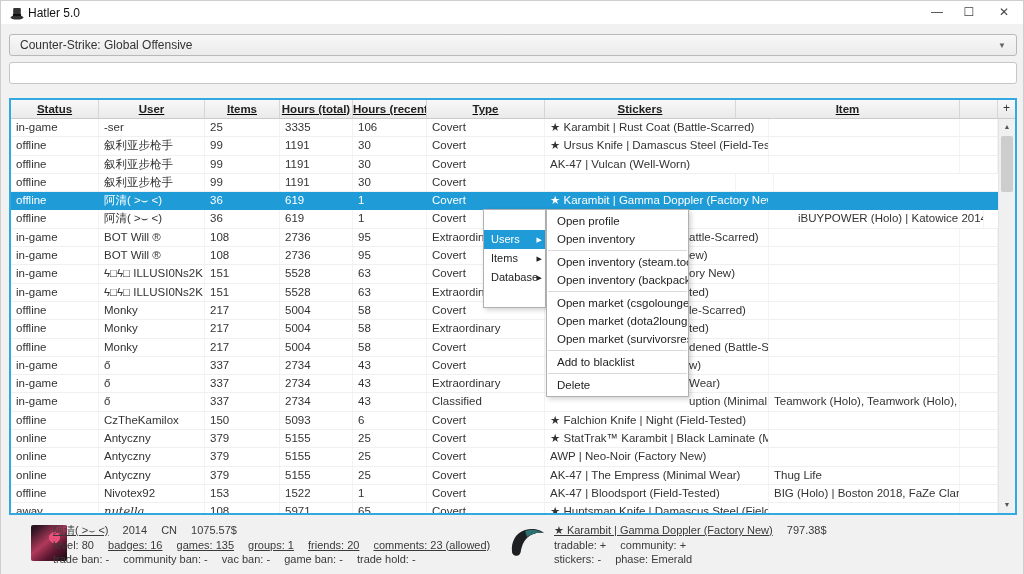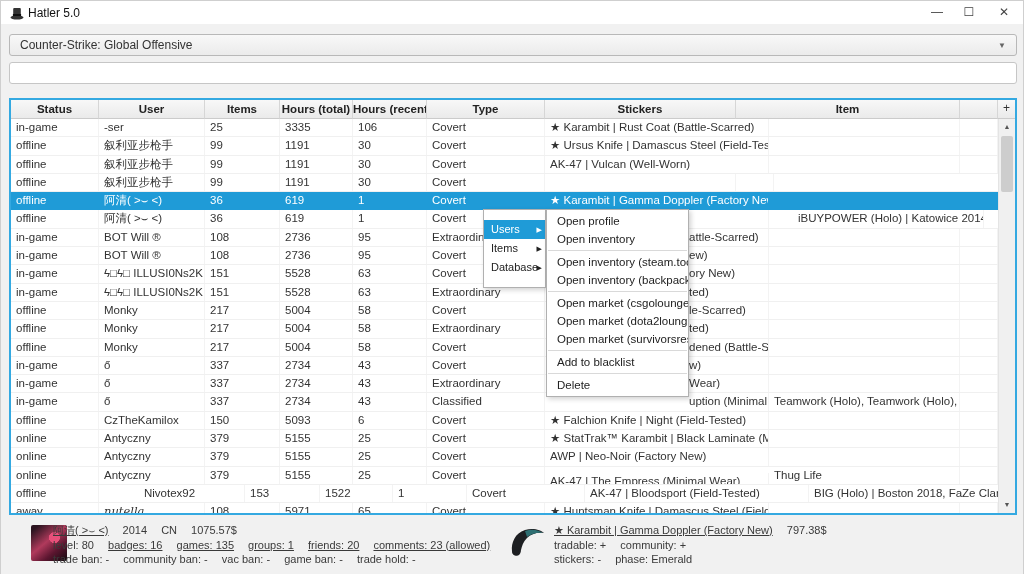--- a/index.html
+++ b/index.html
@@ -14,21 +14,21 @@
   #btn-min { left:921px; } #btn-max { left:953px; } #btn-close { left:988px; }
 
   
   #dropdown { position:absolute; left:8px; top:33px; width:1008px; height:22px; border:1px solid #b8b8b8; border-radius:3px;
               background:linear-gradient(#f8f8f8,#ebebeb); font-size:12px; color:#333; line-height:20px; padding-left:10px; }
   #dropdown .caret { position:absolute; right:10px; top:1px; font-size:8px; color:#666; }
   #searchbox { position:absolute; left:8px; top:61px; width:1008px; height:22px; border:1px solid #c6c6c6; border-radius:3px;
                background:#fff; font-size:12px; padding:0 8px; outline:none; }
 
   
-  #tablewrap { position:absolute; left:8px; top:97px; width:1008px; height:417px; border:2px solid #34a9e1; background:#fff; overflow:hidden; }
+  #tablewrap { position:absolute; left:8px; top:97px; width:1008px; height:417px; border:2px solid #34a9e1; background:#fff; overflow:hidden;text-decoration:underline; }
   #thead { display:flex; height:19px; }
   .hcell { flex:none; background:linear-gradient(#f8f8f8,#eaeaea); border-right:1px solid #d6d6d6; border-bottom:1px solid #cbcbcb;
            font-size:11.5px; font-weight:bold; text-align:center; line-height:18px; color:#222; overflow:hidden; white-space:nowrap; }
   #plusbtn { position:absolute; right:0; top:0; width:17px; height:19px; background:linear-gradient(#f8f8f8,#eaeaea);
              border-bottom:1px solid #cbcbcb; text-align:center; line-height:17px; font-size:12px; color:#333; }
   #tbody { position:absolute; left:0; top:19px; right:17px; bottom:0; overflow:hidden; }
   .trow { display:flex; height:18.3px; border-bottom:1px solid #f0f0f0; background:#fff; }
   .cell { flex:none; font-size:11.5px; color:#333; line-height:17px; padding-left:5px; white-space:nowrap; overflow:hidden; border-right:1px solid #f3f3f3; }
   .trow.selected { background:#1f9bd7; border-bottom-color:#1f9bd7; }
   .trow.selected .cell { color:#fff; border-right-color:transparent; }
@@ -37,21 +37,21 @@
   .cursive { font-family:"DejaVu Serif",serif; font-style:italic; }
 
   
   #vscroll { position:absolute; right:0; top:19px; width:17px; bottom:0; background:#f0f0f0; border-left:1px solid #e4e4e4; }
   .scrollarrow { position:absolute; left:0; width:100%; height:16px; text-align:center; font-size:7px; color:#555; line-height:16px; }
   #scroll-up { top:0; } #scroll-down { bottom:0; }
   #scroll-thumb { position:absolute; top:17px; left:2px; right:2px; height:56px; background:#cdcdcd; border-radius:2px; }
 
   
   #menu1 { position:absolute; left:482px; top:208px; width:63px; background:#fff; border:1px solid #b0b0b0;
-           box-shadow:2px 2px 5px rgba(0,0,0,.18); padding:10px 0; z-index:20; }
+           box-shadow:2px 2px 5px rgba(0,0,0,.18); padding:20px 0; z-index:20; }
   .m1item { position:relative; height:19px; line-height:19px; font-size:11px; padding-left:7px; color:#222; }
   .m1item .arr { position:absolute; right:3px; top:0; font-size:7px; }
   .m1item.hl { background:#1f9bd7; color:#fff; }
   #menu2 { position:absolute; left:545px; top:208px; width:143px; background:#fff; border:1px solid #b0b0b0;
            box-shadow:2px 2px 5px rgba(0,0,0,.18); padding:2px 0; z-index:21; }
   .m2item { height:18px; line-height:18px; font-size:11.5px; padding-left:10px; color:#222; white-space:nowrap; overflow:hidden; }
   .m2item.hl { background:#1f9bd7; color:#fff; }
   .m2sep { border-top:1px solid #d9d9d9; margin:2px 1px; }
 
   
@@ -313,27 +313,27 @@
           <div class="cell" style="width: 191px;"></div>
           <div class="cell" style="width: 38px;"></div>
         </div>
         <div class="trow">
           <div class="cell" style="width: 88px;">online</div>
           <div class="cell" style="width: 106px;"><span>Antyczny</span></div>
           <div class="cell" style="width: 75px;">379</div>
           <div class="cell" style="width: 73px;">5155</div>
           <div class="cell" style="width: 74px;">25</div>
           <div class="cell" style="width: 118px;">Covert</div>
-          <div class="cell" style="width: 224px; margin-top: 6px;"><span class="itemtext">AK-47 | The Empress (Minimal Wear)</span></div>
+          <div class="cell" style="width: 224px;"><span class="itemtext">AK-47 | The Empress (Minimal Wear)</span></div>
           <div class="cell" style="width: 191px;">Thug Life</div>
           <div class="cell" style="width: 38px;"></div>
         </div>
         <div class="trow">
           <div class="cell" style="width: 88px;">offline</div>
-          <div class="cell" style="width: 106px; margin-left: 40px;"><span>Nivotex92</span></div>
+          <div class="cell" style="width: 106px;"><span>Nivotex92</span></div>
           <div class="cell" style="width: 75px;">153</div>
           <div class="cell" style="width: 73px;">1522</div>
           <div class="cell" style="width: 74px;">1</div>
           <div class="cell" style="width: 118px;">Covert</div>
           <div class="cell" style="width: 224px;"><span class="itemtext">AK-47 | Bloodsport (Field-Tested)</span></div>
           <div class="cell" style="width: 191px;">BIG (Holo) | Boston 2018, FaZe Clan (Holo) | B…</div>
           <div class="cell" style="width: 38px;"></div>
         </div>
         <div class="trow">
           <div class="cell" style="width: 88px;">away</div>

